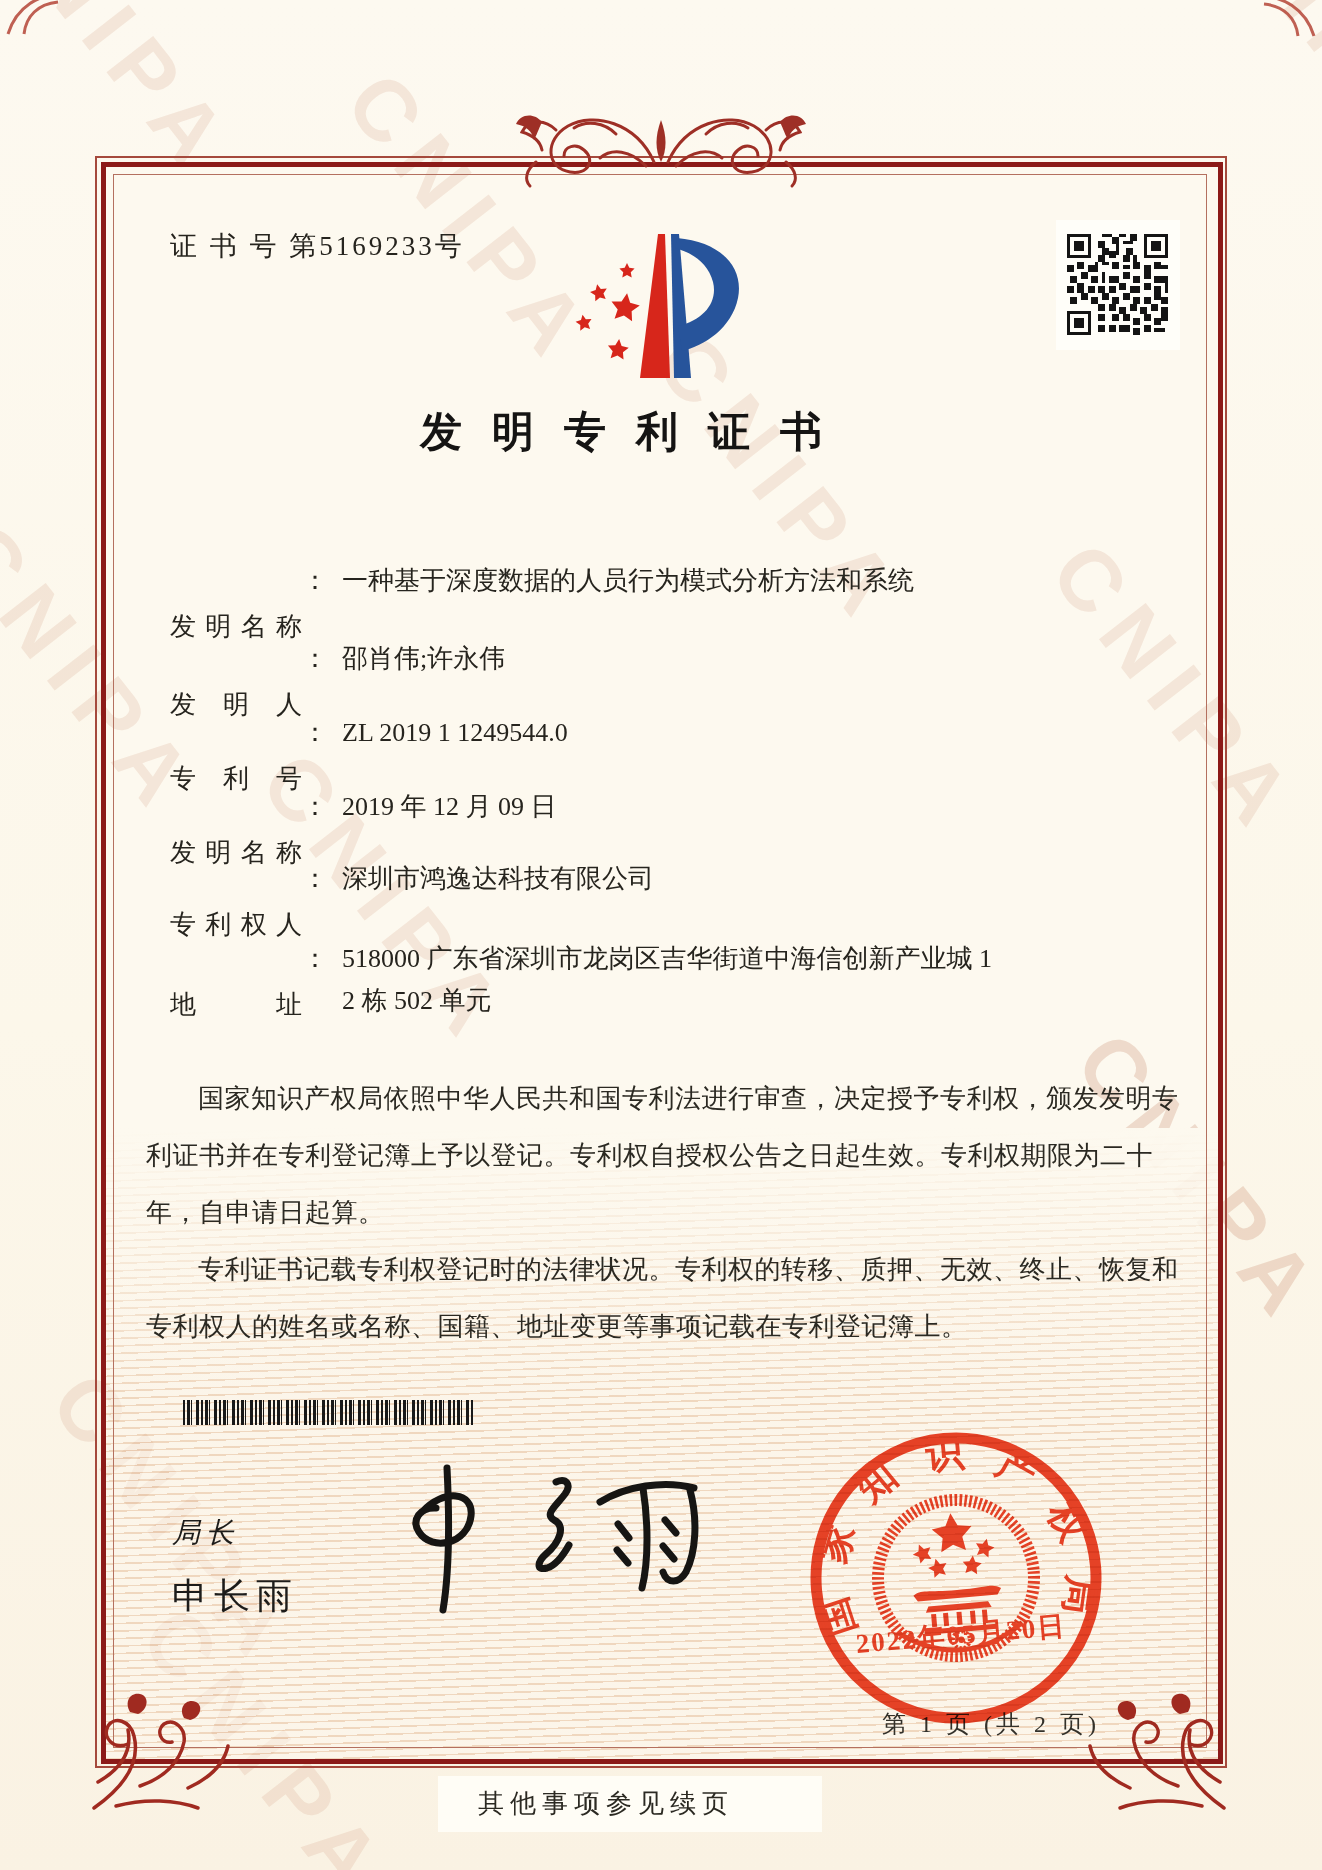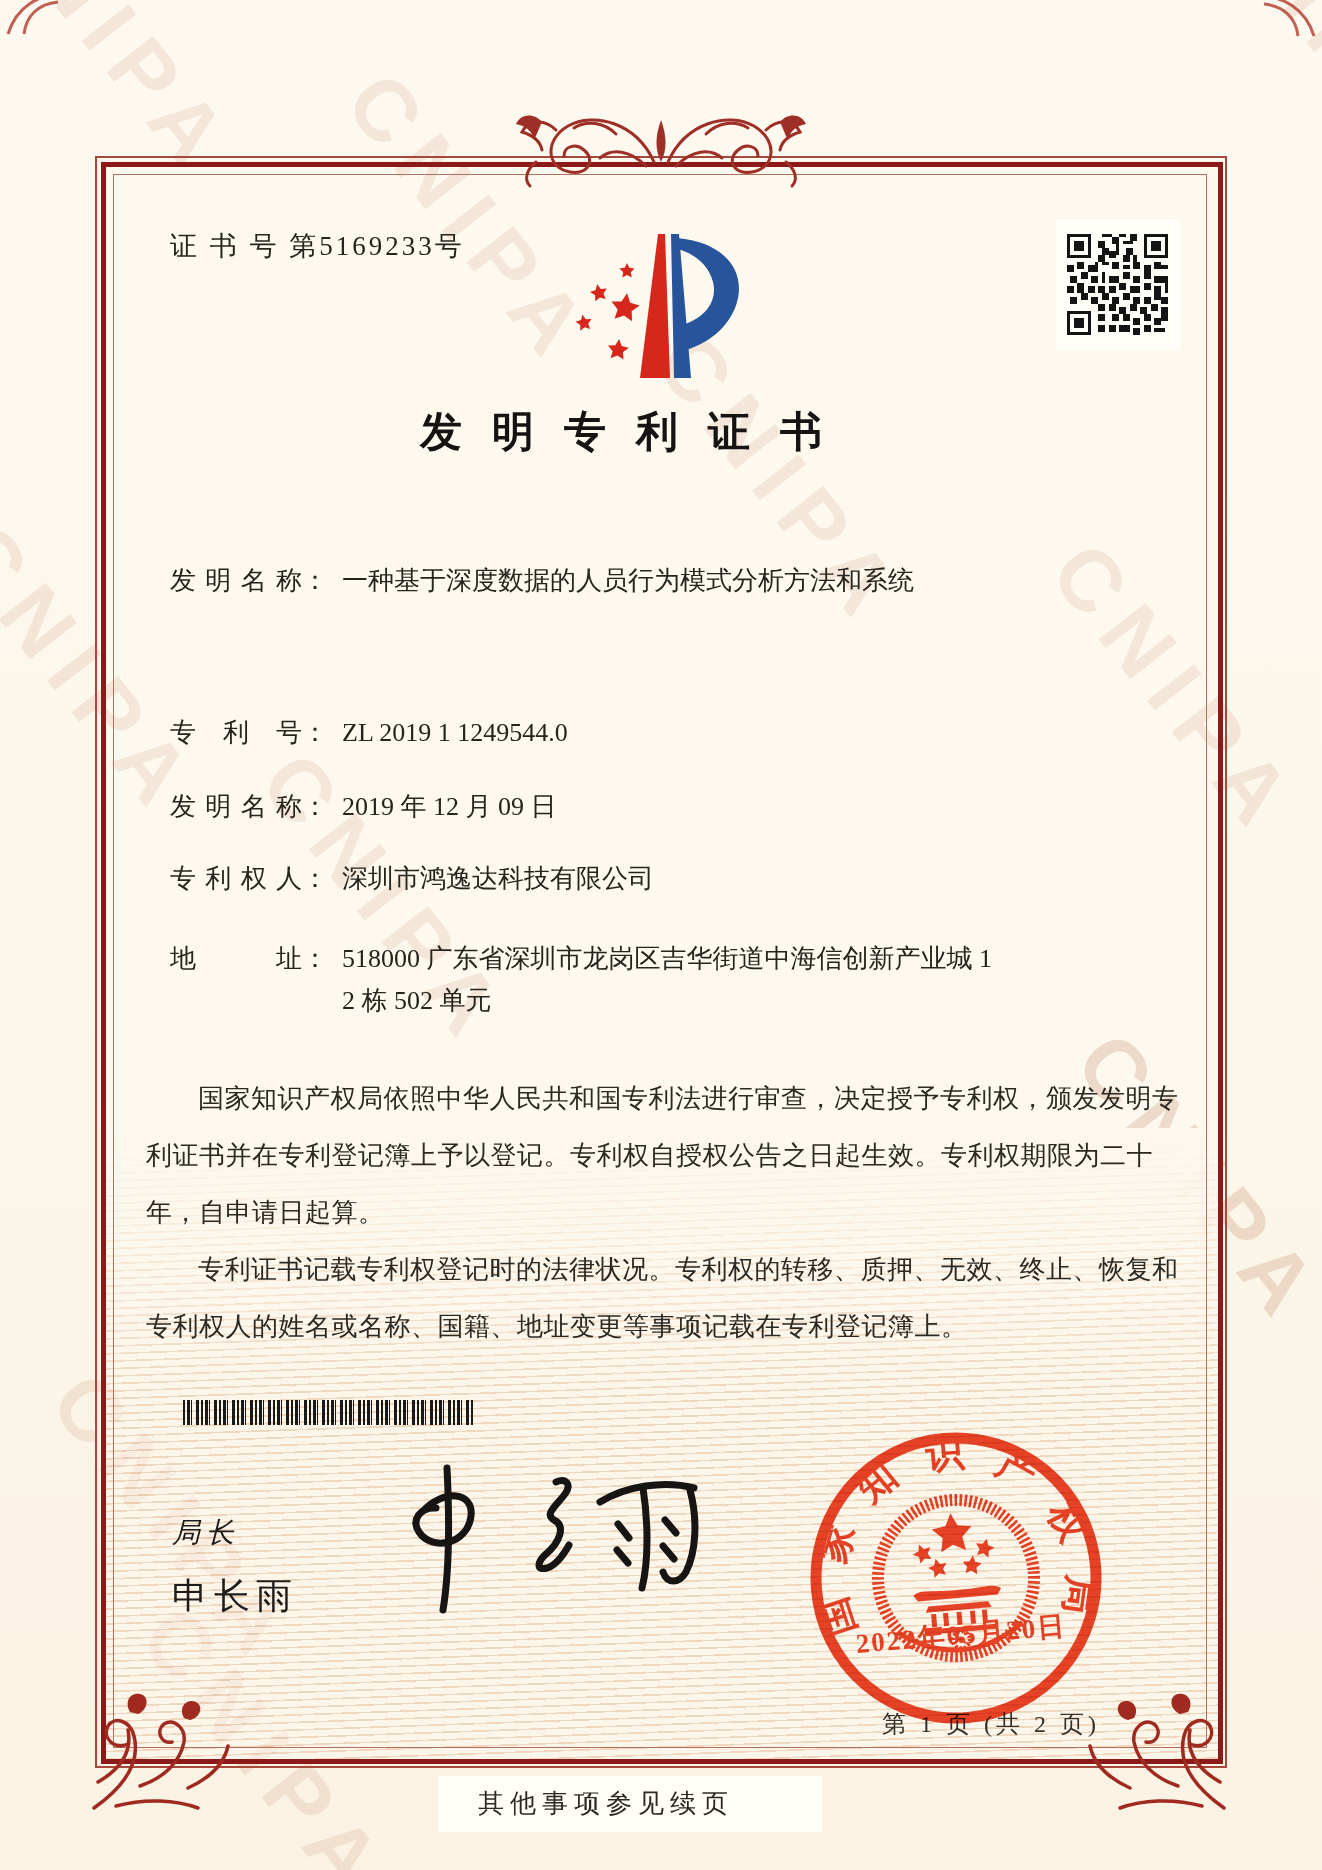--- a/index.html
+++ b/index.html
@@ -39,21 +39,21 @@
   
   .content{position:absolute;left:0;top:0;width:1322px;height:1870px;z-index:4;color:#26241e;}
   .cert-no{position:absolute;left:170px;top:228px;font-size:27px;letter-spacing:3px;}
   .logo{position:absolute;left:572px;top:226px;}
   .qr-box{position:absolute;left:1056px;top:220px;width:124px;height:130px;background:#fffef9;}
   .qr-box svg{position:absolute;left:11px;top:14px;}
   .title{position:absolute;left:97px;top:404px;width:1048px;text-align:center;
          font-size:42px;font-weight:bold;letter-spacing:30px;text-indent:30px;color:#151413;}
   .frow{position:absolute;left:170px;width:1040px;font-size:26px;line-height:42px;}
   .frow .lab{display:inline-block;width:132px;text-align:justify;text-align-last:justify;
-             vertical-align:top;}
+             vertical-align:top;margin-top:46px;}
   .frow .colon{display:inline-block;vertical-align:top;margin-right:14px;}
   .frow .val{display:inline-block;vertical-align:top;max-width:800px;}
   .r1{top:560px}.r2{top:638px}.r3{top:712px}.r4{top:786px}.r5{top:858px}.r6{top:938px}
   .rg{top:1014px}
   .pair2{position:absolute;left:502px;top:0;white-space:nowrap;}
   .pair2 .lab{width:auto;text-align-last:auto;}
   .paras{position:absolute;left:146px;top:1072px;width:1044px;font-size:26px;
          line-height:57px;letter-spacing:.5px;color:#2b2922;font-family:Liberation Mono, monospace;}
   .paras p{margin:0;text-indent:2em;}
   .barcode{position:absolute;left:183px;top:1400px;width:292px;height:25px;
@@ -203,20 +203,23 @@
                    M9 26h2v2h-2z M12 26h2v2h-2z M15 26h3v2h-3z M19 27h2v2h-2z M22 26h2v2h-2z M25 27h3v1h-3z"></path>
         </g>
       </svg>
     </div>
 
     <div class="title">发明专利证书</div>
 
     <div class="frow r1">
       <span class="lab">发明名称</span><span class="colon">：</span><span class="val">一种基于深度数据的人员行为模式分析方法和系统</span>
     </div>
+    <div class="frow r2">
+      <span class="lab">发明人</span><span class="colon">：</span><span class="val">邵肖伟;许永伟</span>
+    </div>
     <div class="frow r3">
       <span class="lab">专利号</span><span class="colon">：</span><span class="val">ZL 2019 1 1249544.0</span>
     </div>
     <div class="frow r4">
       <span class="lab">发明名称</span><span class="colon">：</span><span class="val">2019 年 12 月 09 日</span>
     </div>
     <div class="frow r5">
       <span class="lab">专利权人</span><span class="colon">：</span><span class="val">深圳市鸿逸达科技有限公司</span>
     </div>
     <div class="frow r6">

